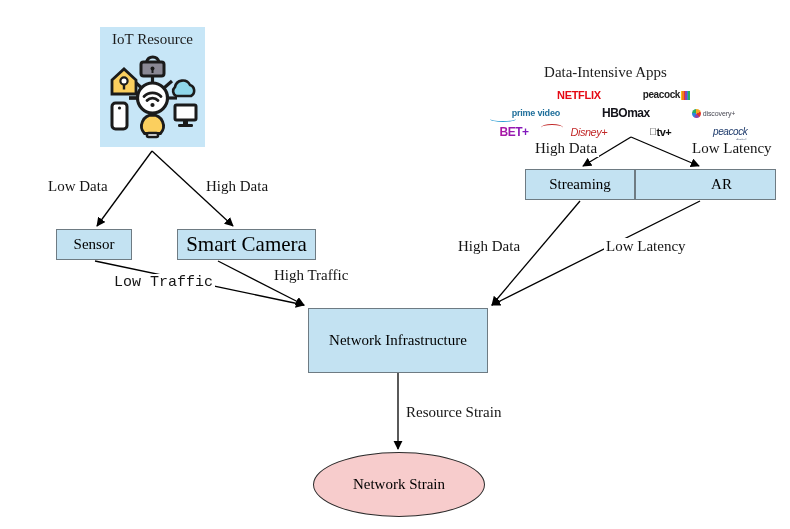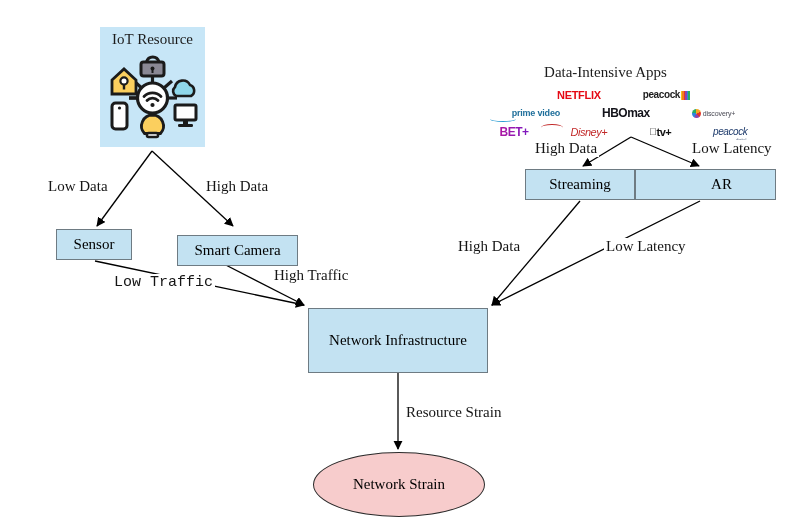--- a/index.html
+++ b/index.html
@@ -46,24 +46,23 @@
   #node-sensor {
     left: 56px;
     top: 229px;
     width: 76px;
     height: 31px;
     font-size: 15px;
   }
   #node-smart-camera {
     left: 177px;
     top: 229px;
-    width: 121px;
+    width: 139px;
     height: 31px;
-    font-size: 15px;
-    margin-top: 6px;
+    font-size: 21px;
   }
   #node-streaming {
     left: 525px;
     top: 169px;
     width: 110px;
     height: 31px;
     font-size: 15px;
   }
   #node-ar {
     left: 635px;

